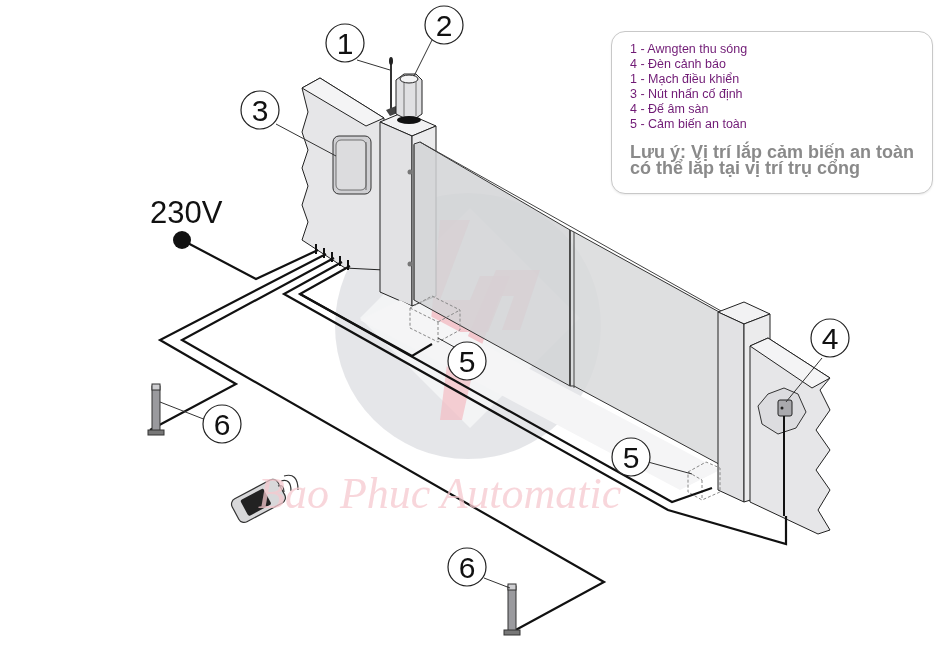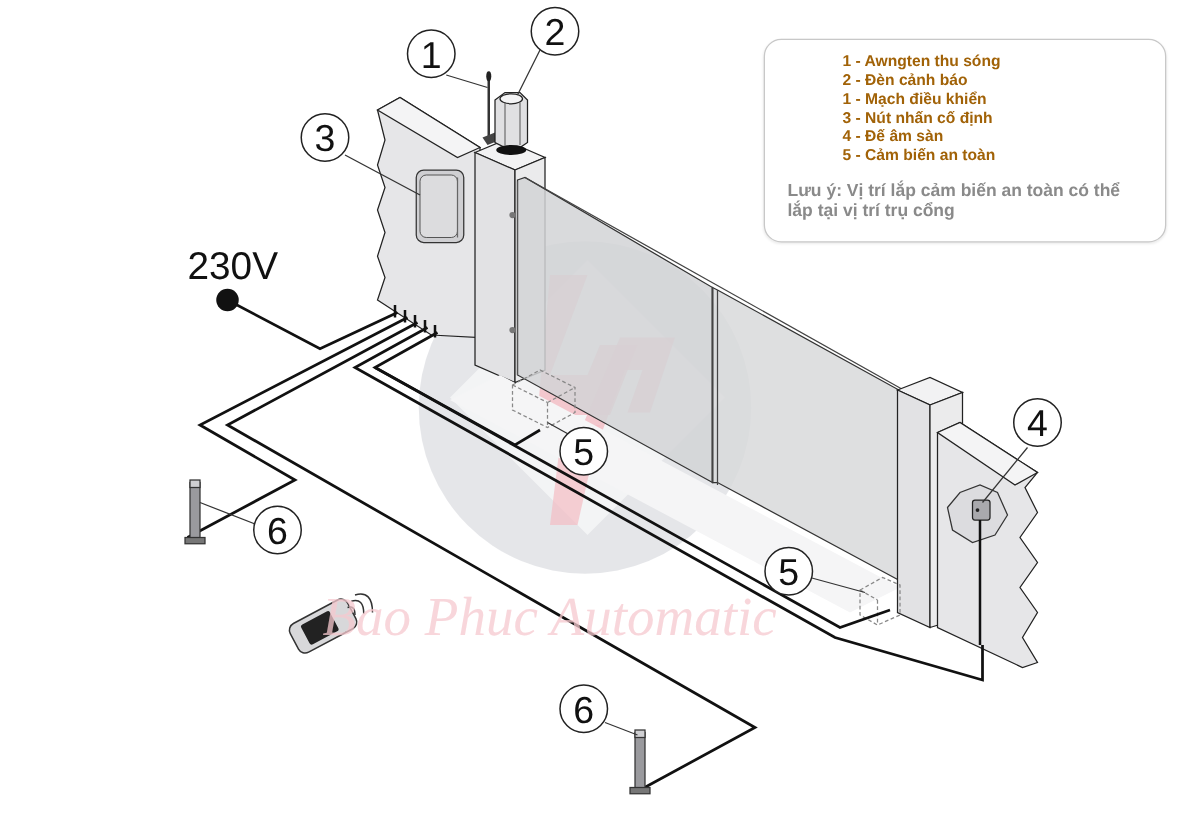--- a/index.html
+++ b/index.html
@@ -4,22 +4,22 @@
 <style>
   html, body { margin:0; padding:0; background:#ffffff; }
   body { width:950px; height:657px; position:relative; overflow:hidden; font-family:"Liberation Sans", sans-serif; }
   #diagram { position:absolute; left:0; top:0; width:950px; height:657px; }
   .legend-box {
     position:absolute; left:611px; top:31px; width:322px; height:163px;
     border:1px solid #c8c8c8; border-radius:14px; background:#ffffff;
     box-sizing:border-box; padding:10px 14px 8px 18px;
     box-shadow: 0 1px 2px rgba(0,0,0,0.08);
   }
-  .legend-item { font-size:12.5px; font-weight:bold; color:#a16207; line-height:15px; white-space:nowrap;margin-left:44px; }
-  .legend-note { margin-top:12px; font-size:14px; font-weight:bold; color:#8a8a8a; line-height:16px; }
+  .legend-item { font-size:12.5px; font-weight:normal; color:#701a75; line-height:15px; white-space:nowrap; }
+  .legend-note { margin-top:12px; font-size:18px; font-weight:bold; color:#8a8a8a; line-height:16px; }
   .callout-text { font-family:"Liberation Sans", sans-serif; font-size:30px; fill:#111; }
   .volt-text { font-family:"Liberation Sans", sans-serif; font-size:31px; fill:#111; }
   .wm-text { font-family:"Liberation Serif", serif; font-style:italic; font-size:44px; fill:#f6c9cf; opacity:0.75; }
 </style>
 </head>
 <body>
 
 <svg id="diagram" viewBox="0 0 950 657" xmlns="http://www.w3.org/2000/svg">
 
   <g>
@@ -190,19 +190,19 @@
     <text class="callout-text" x="222" y="435" text-anchor="middle">6</text>
   </g>
   <g>
     <circle cx="467" cy="567" r="19" fill="#fff" stroke="#222" stroke-width="1.2"></circle>
     <text class="callout-text" x="467" y="578" text-anchor="middle">6</text>
   </g>
 </svg>
 
 <div class="legend-box">
   <div class="legend-item">1 - Awngten thu sóng</div>
-  <div class="legend-item">2 - Đèn cảnh báo</div>
+  <div class="legend-item">4 - Đèn cảnh báo</div>
   <div class="legend-item">1 - Mạch điều khiển</div>
   <div class="legend-item">3 - Nút nhấn cố định</div>
   <div class="legend-item">4 - Đế âm sàn</div>
   <div class="legend-item">5 - Cảm biến an toàn</div>
   <div class="legend-note">Lưu ý: Vị trí lắp cảm biến an toàn có thể lắp tại vị trí trụ cổng</div>
 </div>
 
 </body></html>

